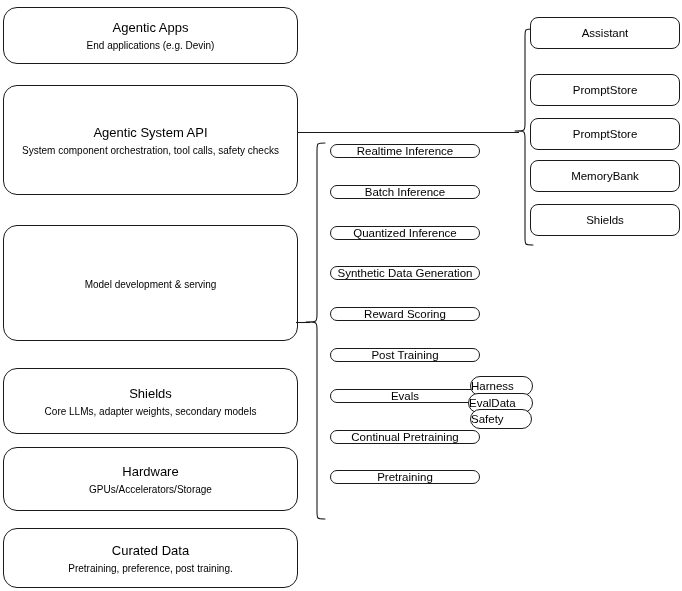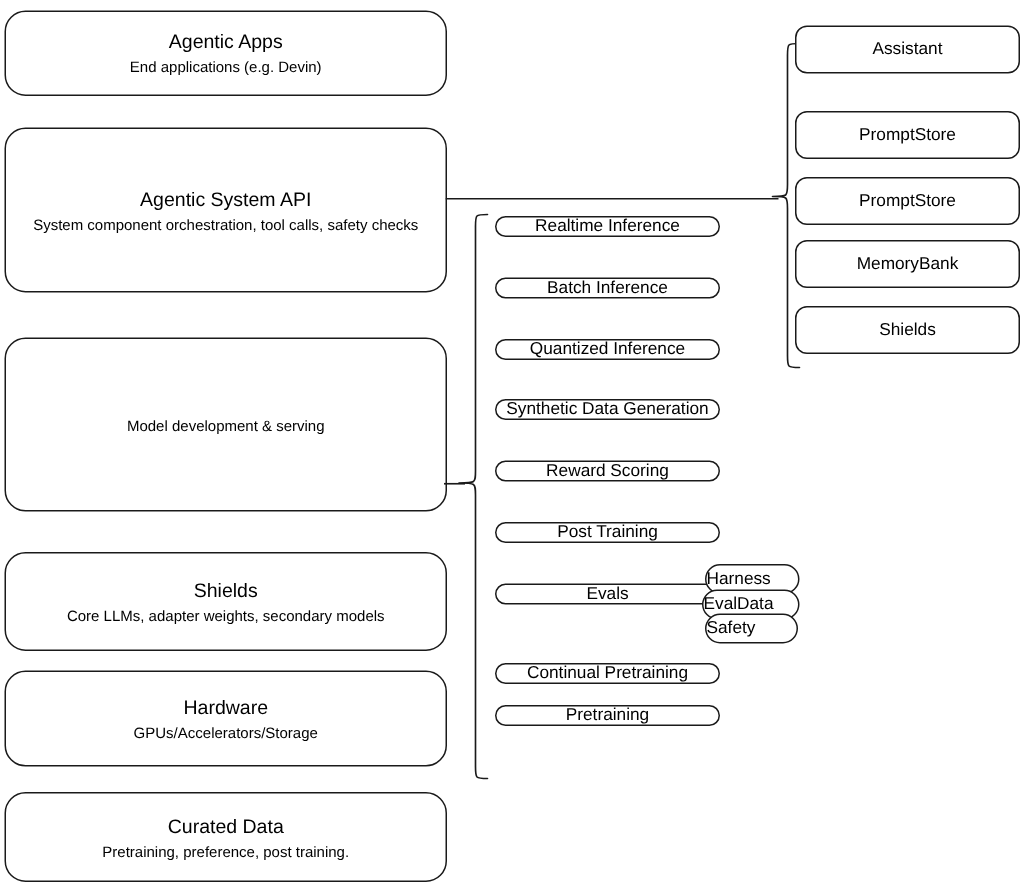--- a/index.html
+++ b/index.html
@@ -183,21 +183,21 @@
   </div>
   <div class="box cap-box" style="top:307px;">
     <div class="cap-label">Reward Scoring</div>
   </div>
   <div class="box cap-box" style="top:389px;">
     <div class="cap-label">Evals</div>
   </div>
   <div class="box cap-box" style="top:348px;">
     <div class="cap-label">Post Training</div>
   </div>
-  <div class="box cap-box" style="top:430px;margin-top:12px;">
+  <div class="box cap-box" style="top:430px;">
     <div class="cap-label">Continual Pretraining</div>
   </div>
   <div class="box cap-box" style="top:470px;">
     <div class="cap-label">Pretraining</div>
   </div>
 
   <div class="pill" style="left:470px; top:376px; width:63px; height:20px;">
     <span>Harness</span>
   </div>
   <div class="pill" style="left:468px; top:393px; width:65px; height:20px;">

